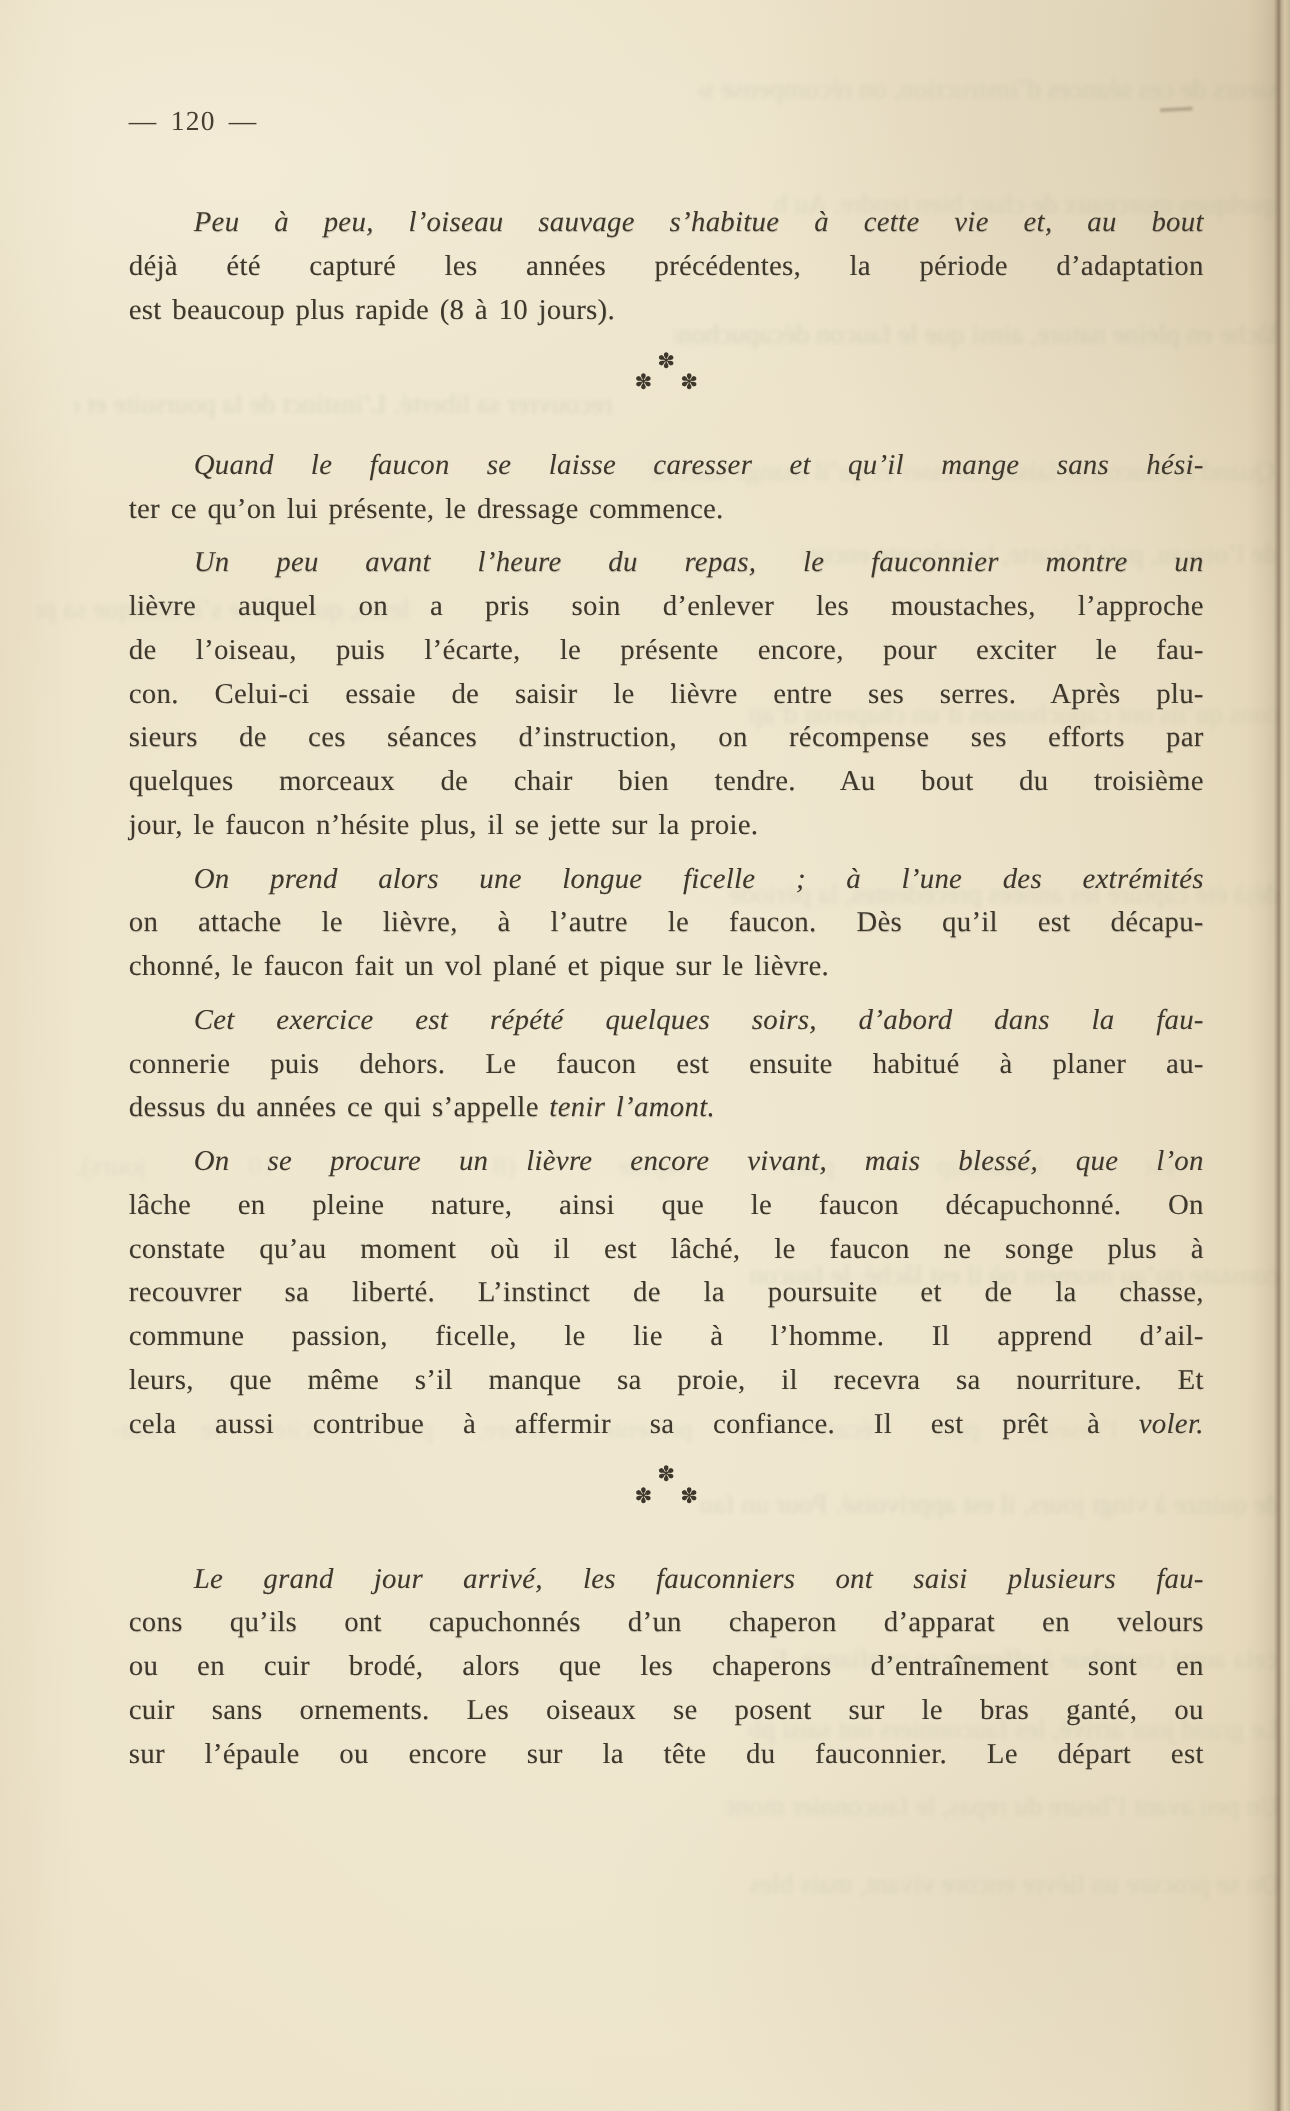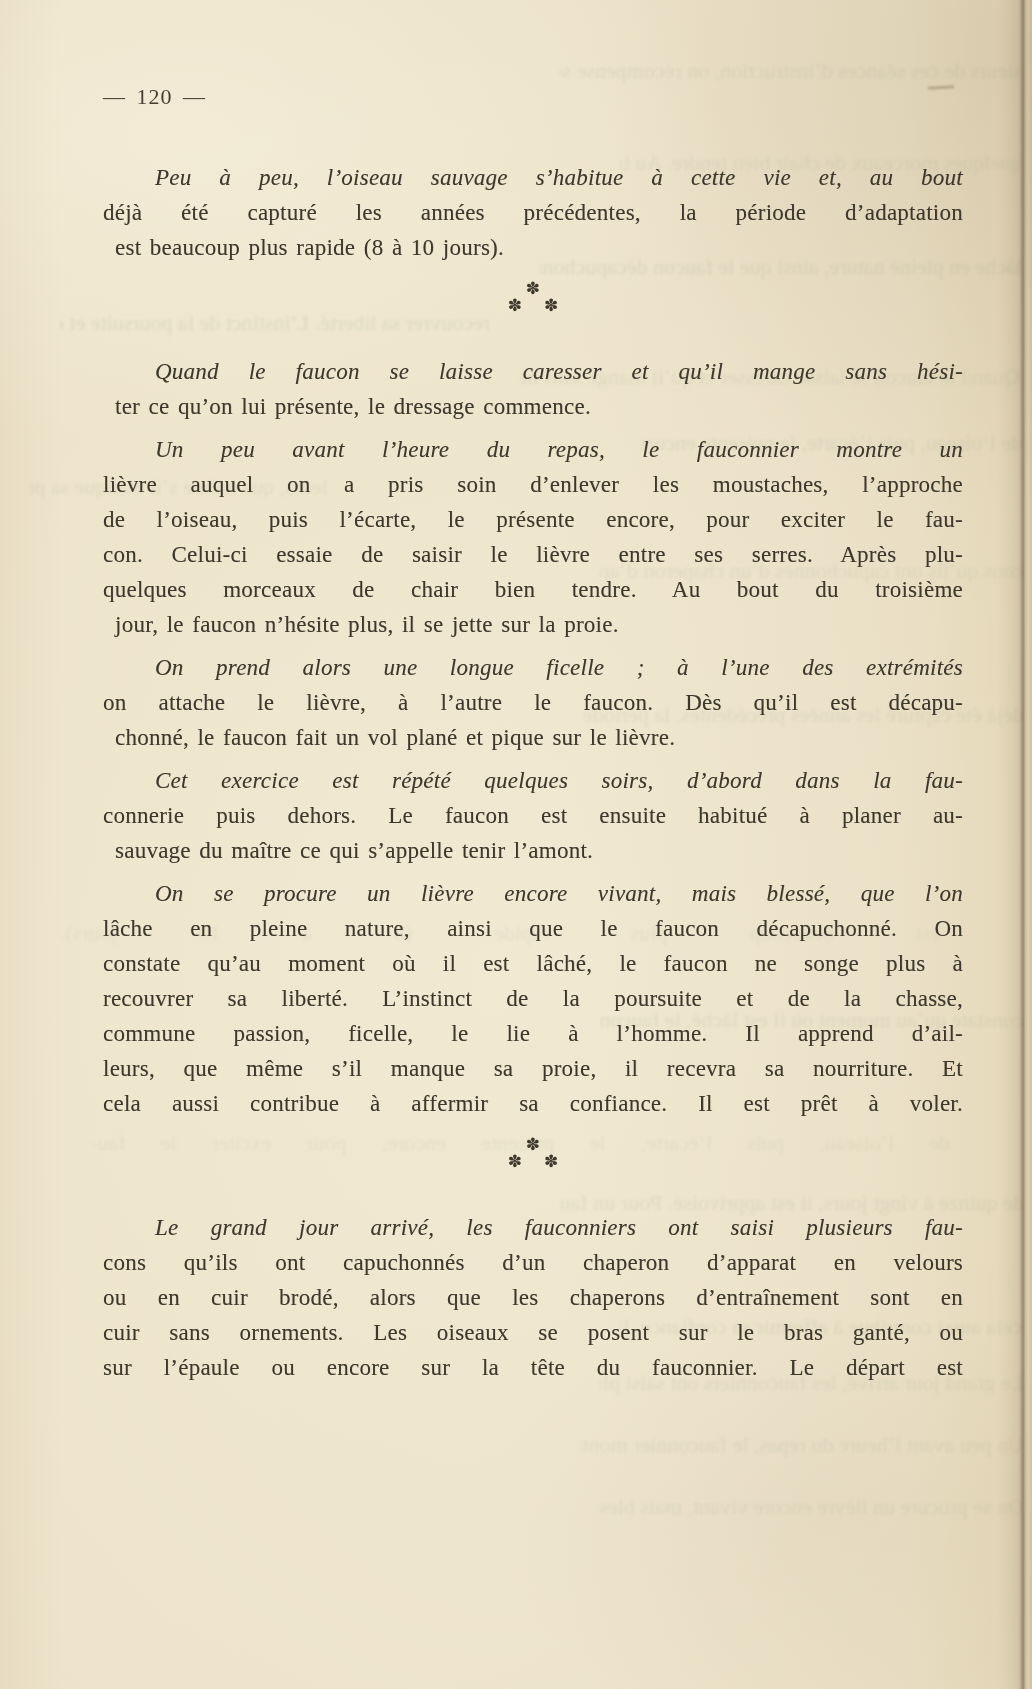--- a/index.html
+++ b/index.html
@@ -36,22 +36,22 @@
   }
   .body-text{
     position:absolute;left:103px;top:160px;width:860px;
     font-size:23px;letter-spacing:.25px;
     text-shadow:.3px .3px .6px rgba(62,55,44,.28);
   }
   .para{margin:0 0 8px 0;}
   .line{height:35px;line-height:35px;white-space:nowrap;}
   .line.fill{white-space:normal;text-align:justify;text-align-last:justify;text-justify:inter-word;}
   .line.indent{padding-left:52px;font-style:italic;}
-  .line.endline{word-spacing:2.5px;margin-left:12px;}
-  .em{}
+  .line.endline{word-spacing:2.5px;}
+  .em{font-style:italic;}
   .asterism{
     text-align:center;font-size:17px;line-height:17px;
     margin:15px 0 40px 0;color:#3e372c;text-shadow:none;
   }
   .asterism .row2{letter-spacing:9px;padding-left:9px;}
   
   .page-edge{
     position:absolute;top:0;right:0;width:34px;height:100%;
     background:linear-gradient(90deg,
       rgba(99,78,52,0) 0%,
@@ -107,32 +107,33 @@
         </div>
         <div class="para">
           <div class="line indent fill">Quand le faucon se laisse caresser et qu’il mange sans hési-</div>
           <div class="line endline">ter ce qu’on lui présente, le dressage commence.</div>
         </div>
         <div class="para">
           <div class="line indent fill">Un peu avant l’heure du repas, le fauconnier montre un</div>
           <div class="line fill">lièvre auquel on a pris soin d’enlever les moustaches, l’approche</div>
           <div class="line fill">de l’oiseau, puis l’écarte, le présente encore, pour exciter le fau-</div>
           <div class="line fill">con. Celui-ci essaie de saisir le lièvre entre ses serres. Après plu-</div>
+          <div class="line fill">sieurs de ces séances d’instruction, on récompense ses efforts par</div>
           <div class="line fill">quelques morceaux de chair bien tendre. Au bout du troisième</div>
           <div class="line endline">jour, le faucon n’hésite plus, il se jette sur la proie.</div>
         </div>
         <div class="para">
           <div class="line indent fill">On prend alors une longue ficelle ; à l’une des extrémités</div>
           <div class="line fill">on attache le lièvre, à l’autre le faucon. Dès qu’il est décapu-</div>
           <div class="line endline">chonné, le faucon fait un vol plané et pique sur le lièvre.</div>
         </div>
         <div class="para">
           <div class="line indent fill">Cet exercice est répété quelques soirs, d’abord dans la fau-</div>
           <div class="line fill">connerie puis dehors. Le faucon est ensuite habitué à planer au-</div>
-          <div class="line endline"><span>sauvage du maître ce qui s’appelle </span><span class="em">tenir l’amont.</span></div>
+          <div class="line endline"><span>dessus du années ce qui s’appelle </span><span class="em">tenir l’amont.</span></div>
         </div>
         <div class="para">
           <div class="line indent fill">On se procure un lièvre encore vivant, mais blessé, que l’on</div>
           <div class="line fill">lâche en pleine nature, ainsi que le faucon décapuchonné. On</div>
           <div class="line fill">constate qu’au moment où il est lâché, le faucon ne songe plus à</div>
           <div class="line fill">recouvrer sa liberté. L’instinct de la poursuite et de la chasse,</div>
           <div class="line fill">commune passion, ficelle, le lie à l’homme. Il apprend d’ail-</div>
           <div class="line fill">leurs, que même s’il manque sa proie, il recevra sa nourriture. Et</div>
           <div class="line fill"><span>cela aussi contribue à affermir sa confiance. Il est prêt à </span><span class="em">voler.</span></div>
         </div>

